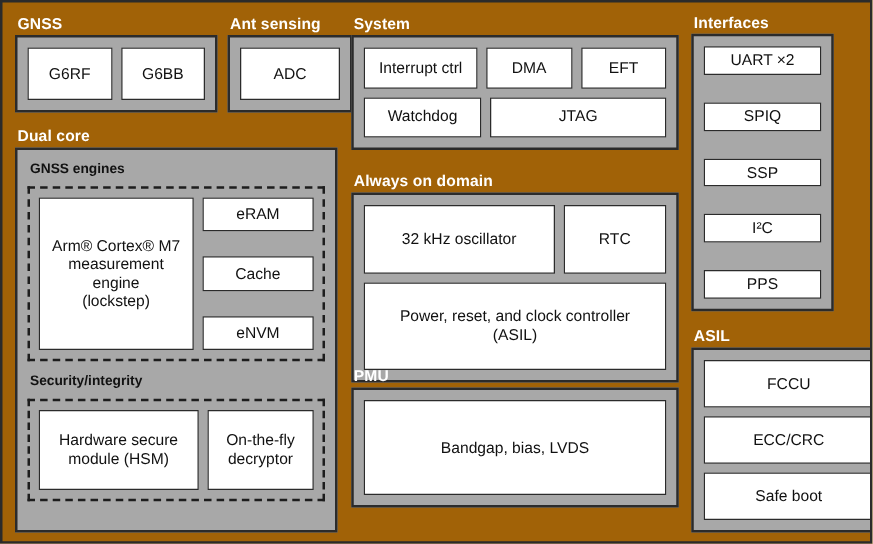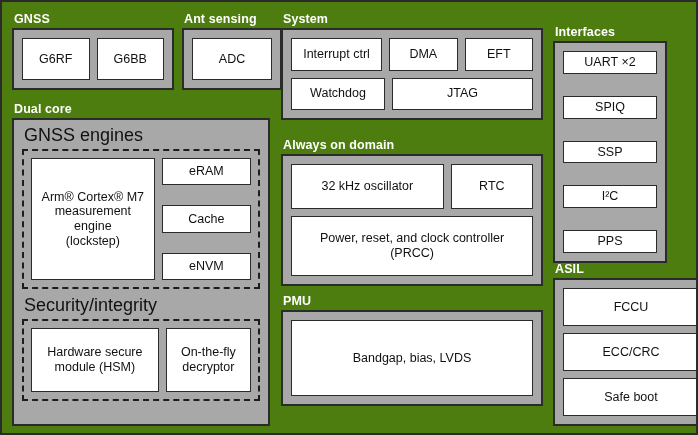--- a/index.html
+++ b/index.html
@@ -3,21 +3,21 @@
 <meta charset="utf-8">
 <style>
   html,body{margin:0;padding:0;background:#ffffff;}
   body{font-family:"Liberation Sans","DejaVu Sans",sans-serif;}
 
   
   #diagram{
     position:relative;
     width:698px;height:435px;
     box-sizing:border-box;
-    background:#4d7c0f;
+    background:#a16207;
     border:2px solid #2b2b2b;
     overflow:hidden;
   }
 
   
   .group{position:absolute;box-sizing:border-box;}
   .group-label{
     color:#ffffff;
     font-weight:bold;
     font-size:12.5px;
@@ -52,22 +52,22 @@
     padding:2px 4px;
     white-space:pre-line;
   }
 
   .row{display:flex;gap:7px;}
   .col{display:flex;flex-direction:column;gap:20px;}
   .grow{flex:1 1 auto;}
 
   
   .sub-title{
-    font-size:18px;
-    font-weight:normal;
+    font-size:11px;
+    font-weight:bold;
     color:#111111;
     line-height:15px;
     margin:0 0 6px 2px;
   }
   .dashed{
     box-sizing:border-box;
     border:2px dashed #1d1d1d;
     padding:7px;
     display:flex;
     gap:7px;
@@ -136,42 +136,42 @@
       </div>
       <div class="row grow">
         <div class="blk" style="flex:1 1 40%;">Watchdog</div>
         <div class="blk" style="flex:1 1 60%;">JTAG</div>
       </div>
     </div>
   </div>
 
   <div class="group" style="left:279px;top:134px;width:262px;">
     <div class="group-label">Always on domain</div>
-    <div class="panel" style="height:132px;">
+    <div class="panel" style="height:152px;">
       <div class="row grow">
         <div class="blk" style="flex:1 1 65%;">32 kHz oscillator</div>
         <div class="blk" style="flex:1 1 35%;">RTC</div>
       </div>
       <div class="row grow">
         <div class="blk grow">Power, reset, and clock controller
-(PRCC)</div>
+(ASIL)</div>
       </div>
     </div>
   </div>
 
   <div class="group" style="left:279px;top:290px;width:262px;">
     <div class="group-label">PMU</div>
     <div class="panel" style="height:96px;">
       <div class="row grow">
         <div class="blk grow">Bandgap, bias, LVDS</div>
       </div>
     </div>
   </div>
 
-  <div class="group" style="left:551px;top:21px;width:114px;">
+  <div class="group" style="left:551px;top:7px;width:114px;">
     <div class="group-label">Interfaces</div>
     <div class="panel" style="height:222px;gap:22px;">
       <div class="blk grow">UART ×2</div>
       <div class="blk grow">SPIQ</div>
       <div class="blk grow">SSP</div>
       <div class="blk grow">I²C</div>
       <div class="blk grow">PPS</div>
     </div>
   </div>
 

